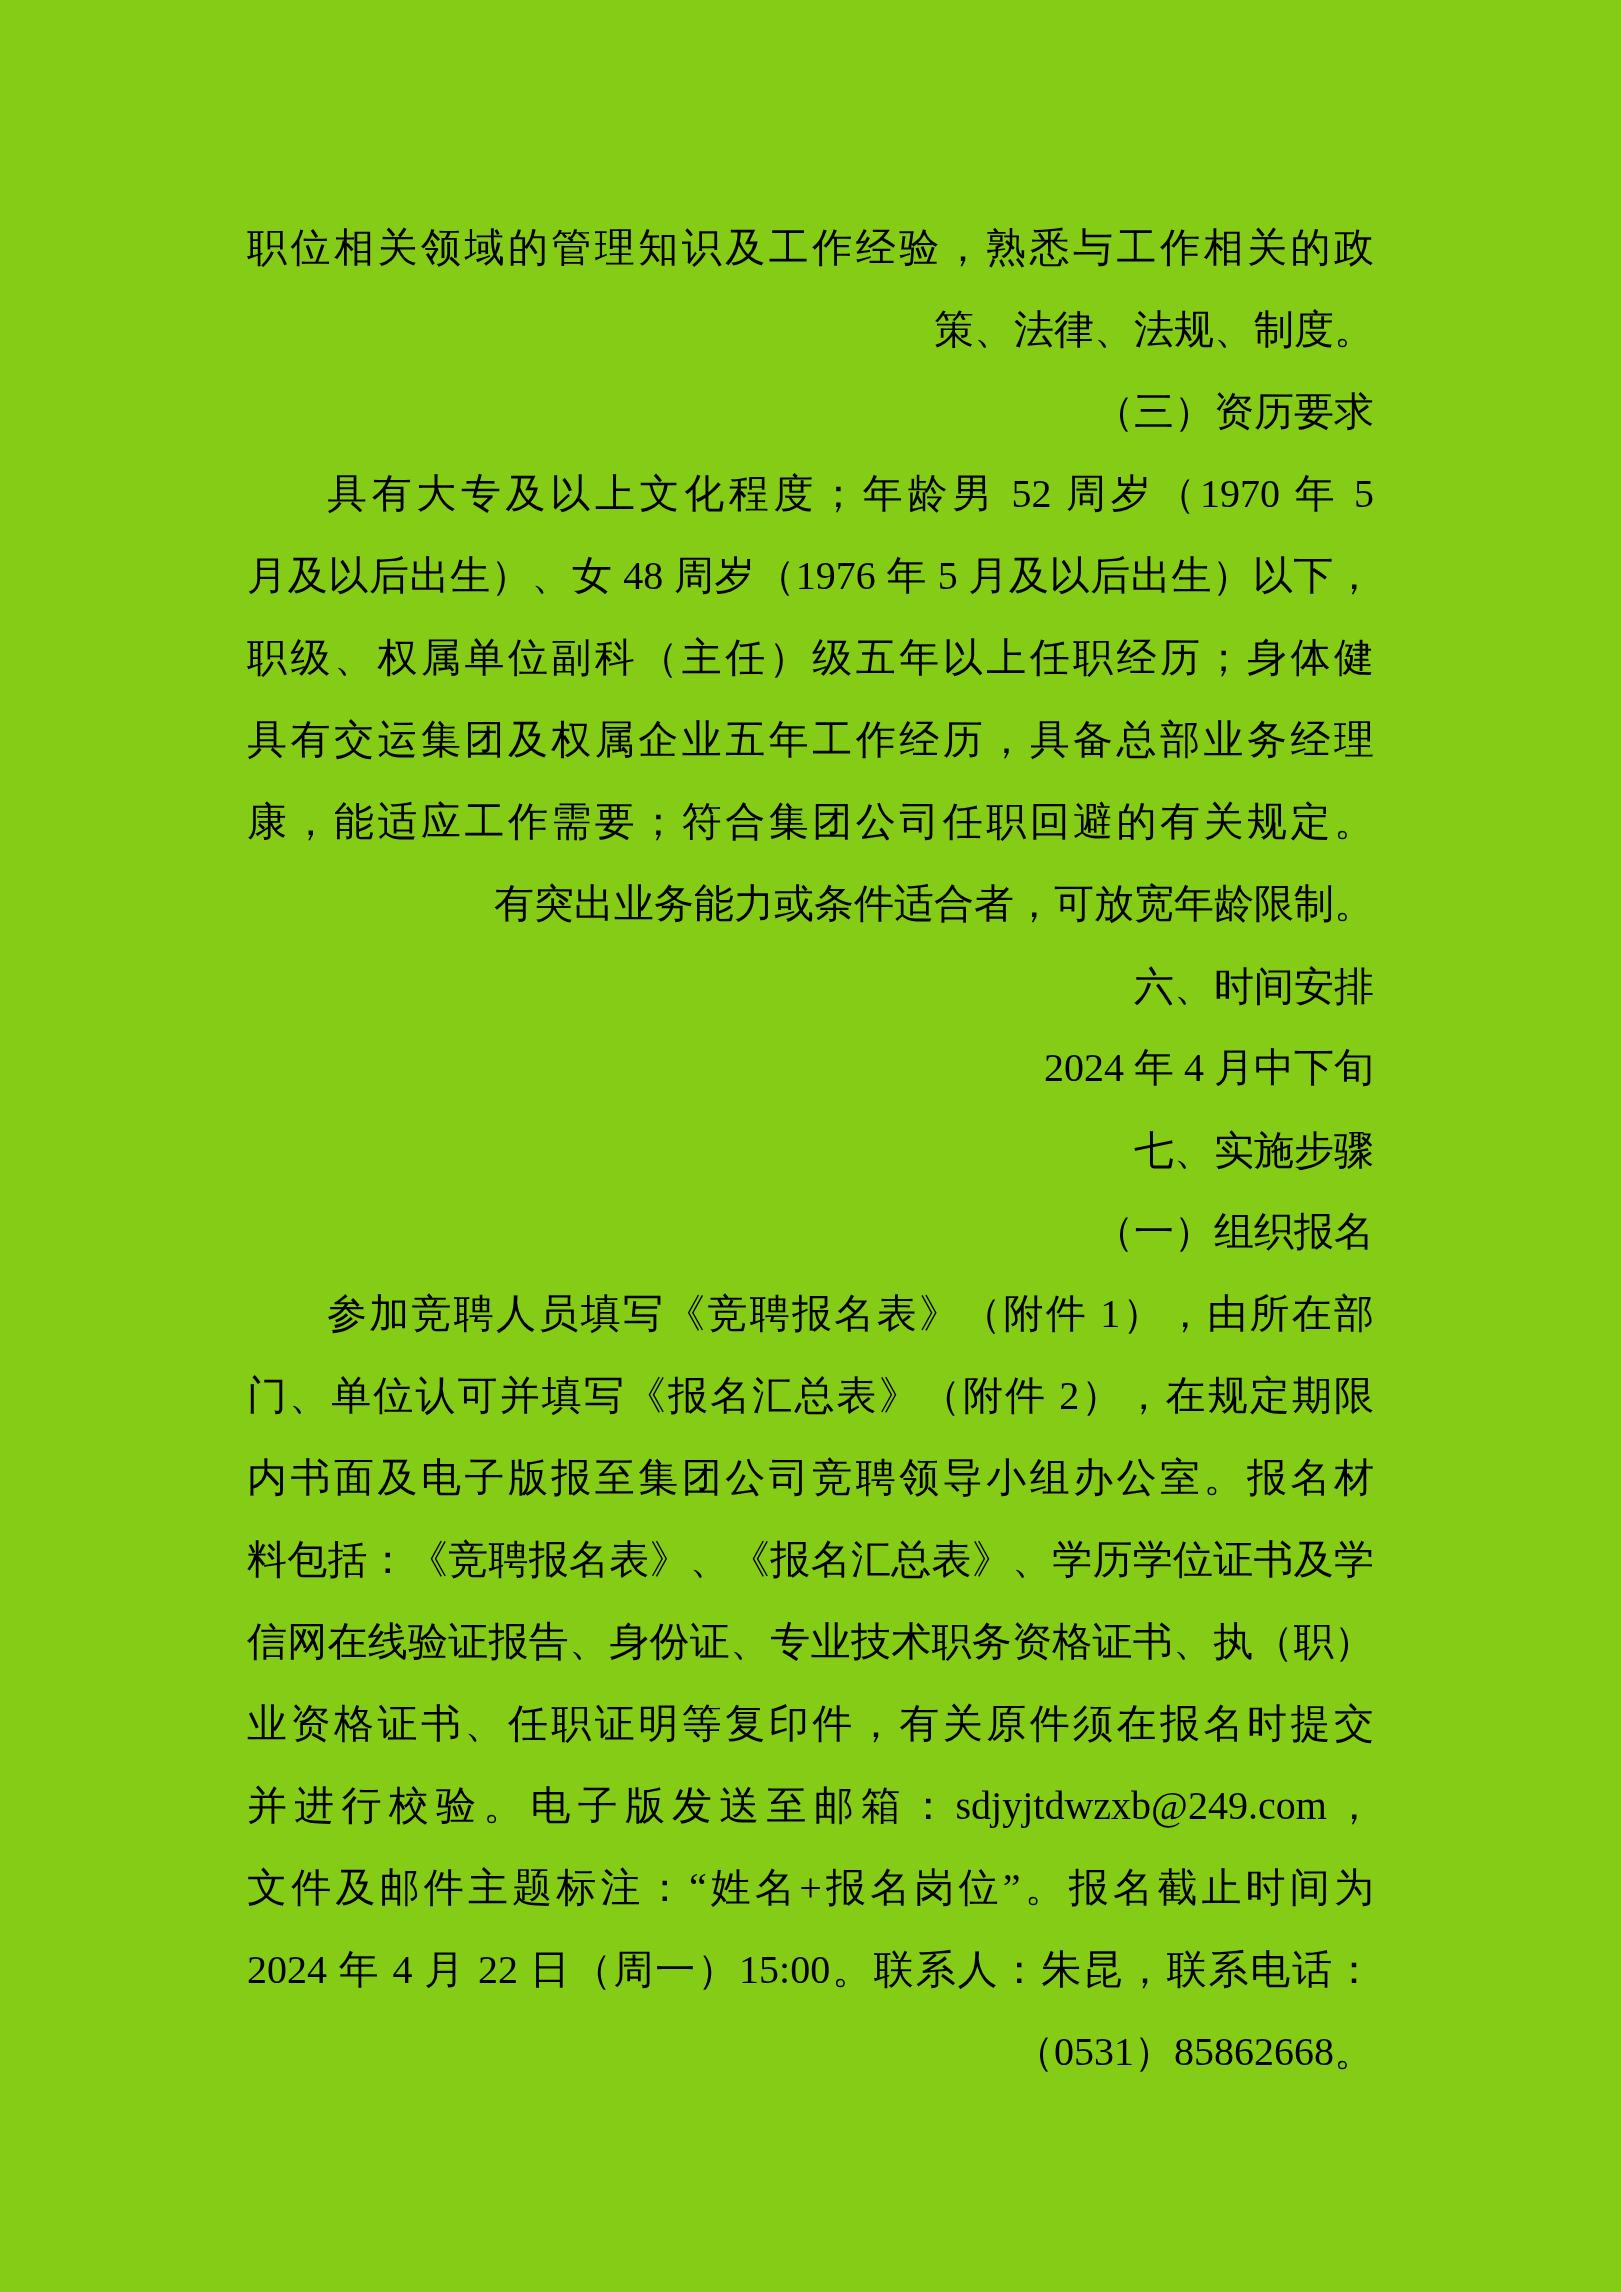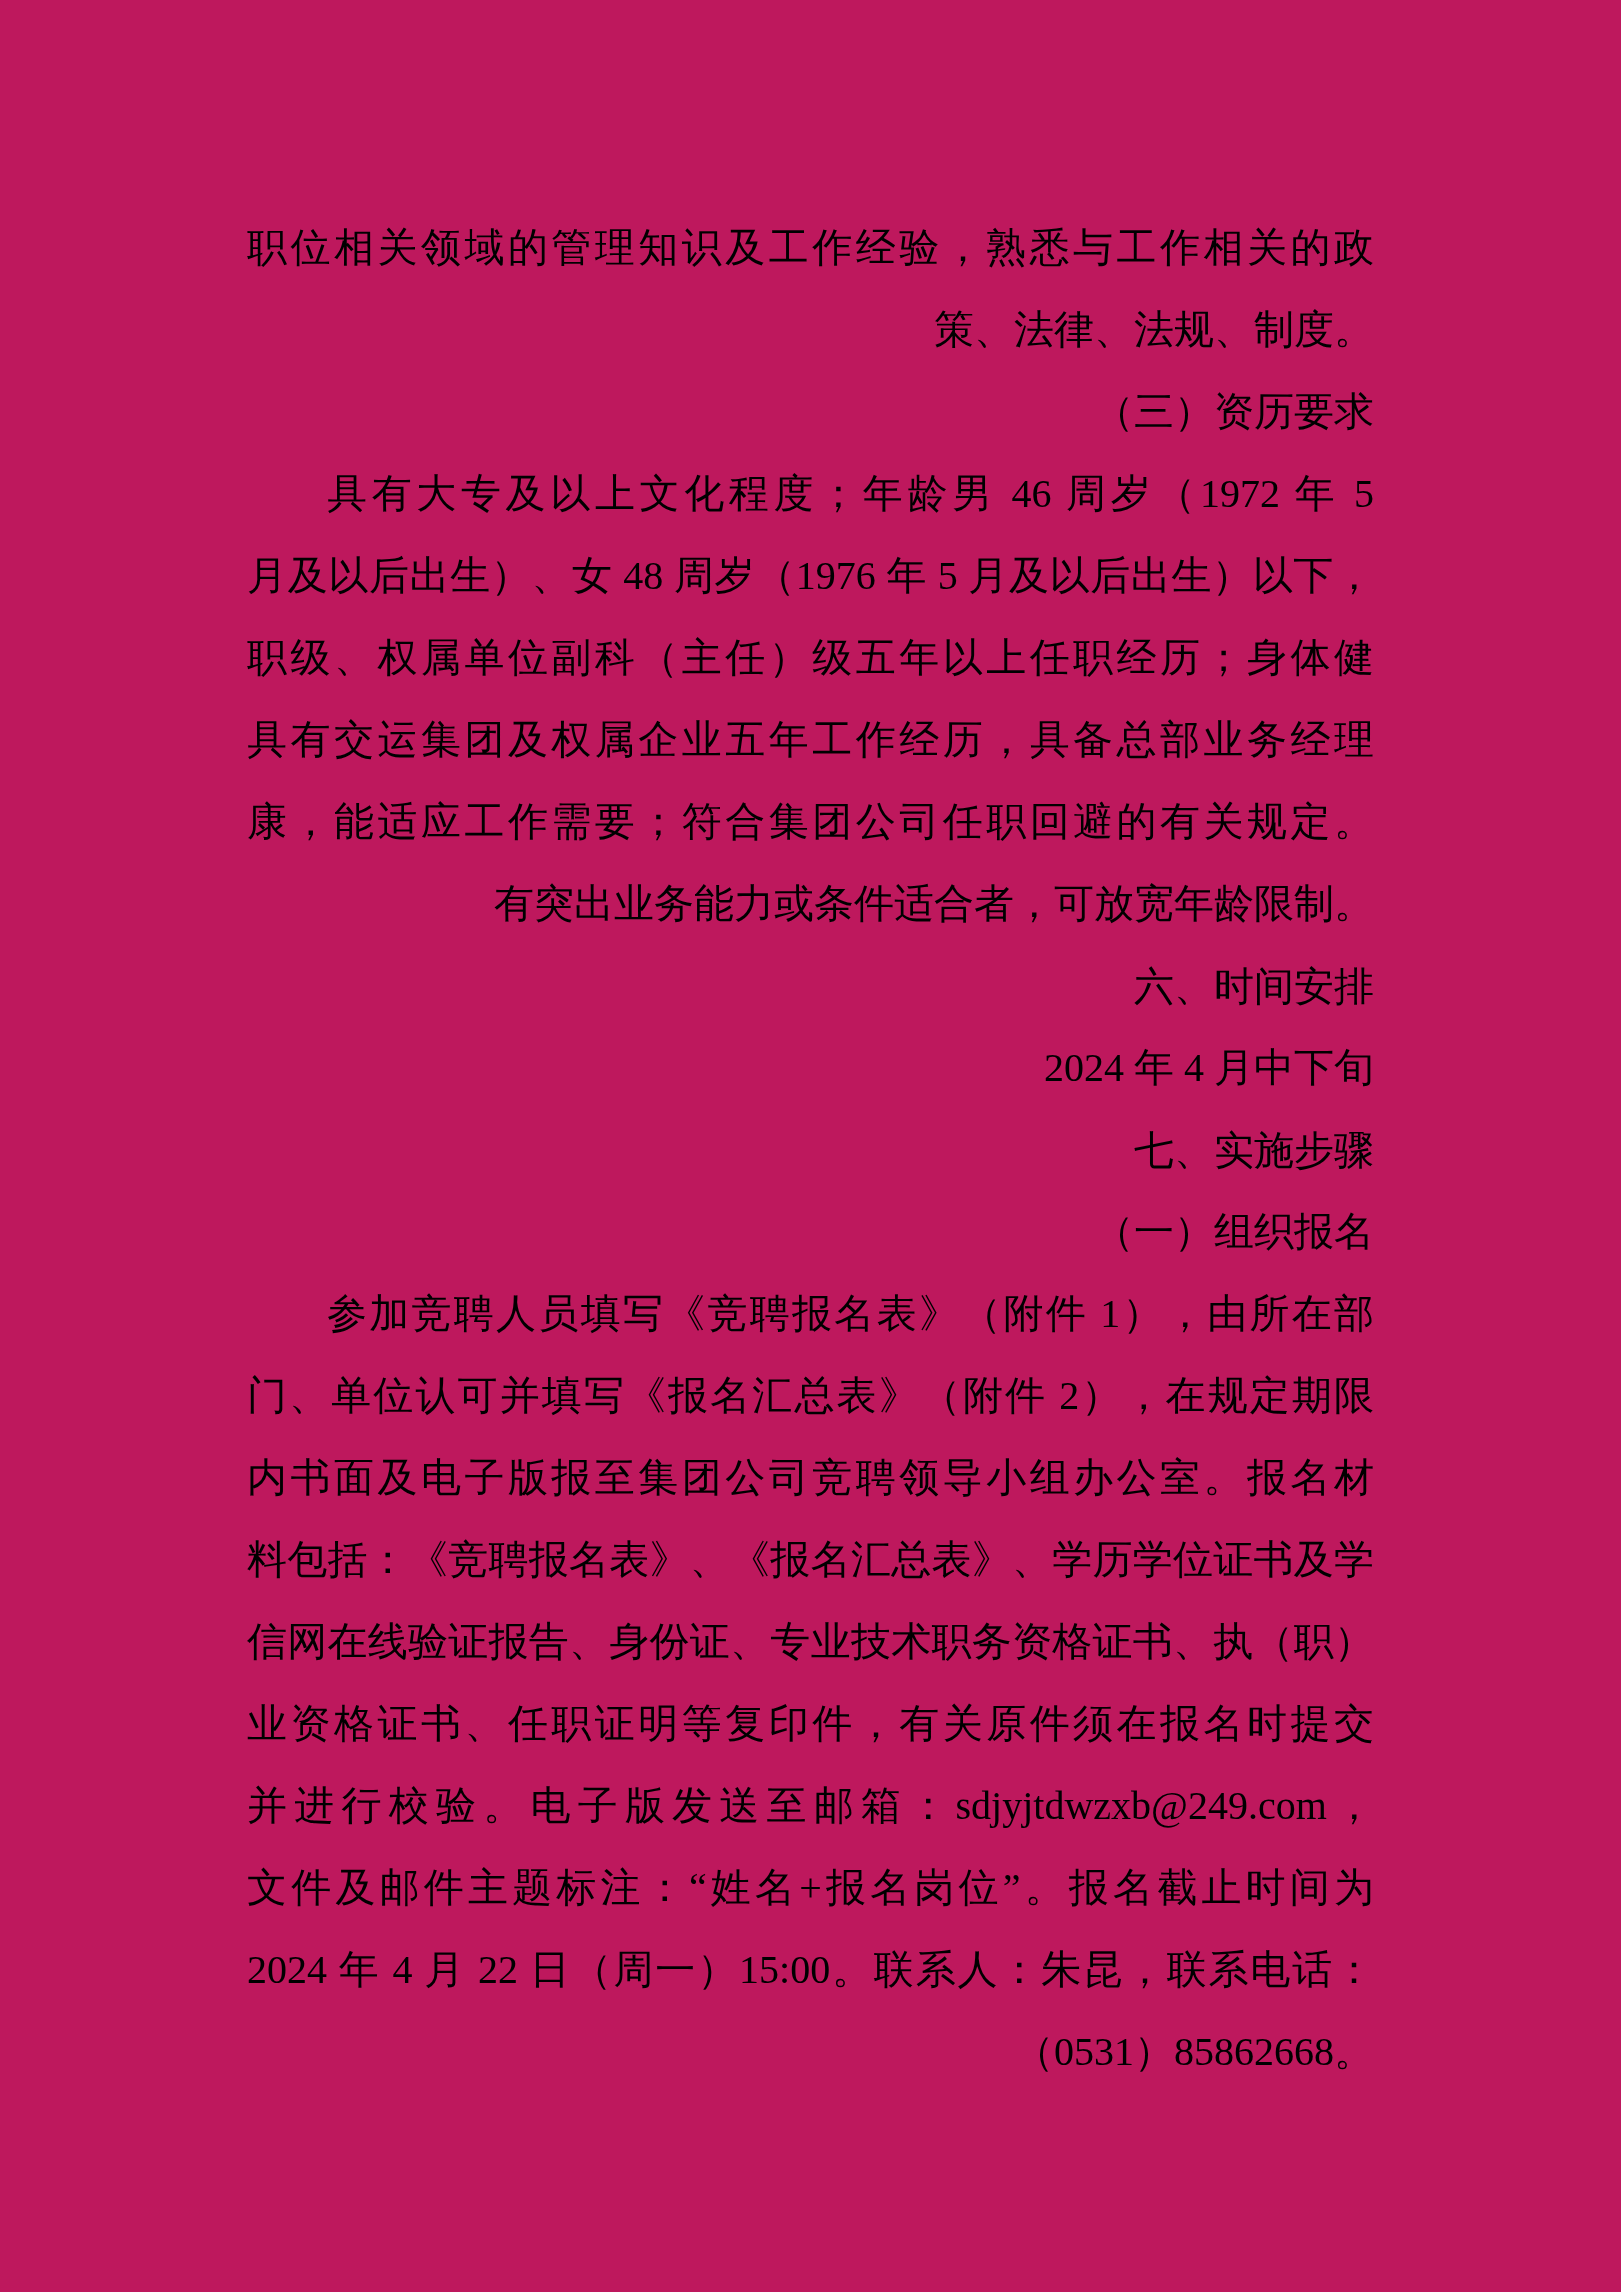--- a/index.html
+++ b/index.html
@@ -4,21 +4,21 @@
 <style>
   html, body {
     margin: 0;
     padding: 0;
     background: #ffffff;
   }
   .page {
     position: relative;
     width: 1621px;
     height: 2293px;
-    background: #be185d;
+    background: #84cc16;
     box-sizing: border-box;
     padding: 207px 247px 0 247px;
     overflow: hidden;
     color: #000000;
   }
   .textblock {
     width: 1127px;
   }
   .line {
     font-family: "Liberation Serif", "DejaVu Serif", serif;
@@ -44,21 +44,21 @@
   }
 </style>
 </head>
 <body>
 
 <div class="page">
   <div class="textblock">
     <div class="line j">职位相关领域的管理知识及工作经验，熟悉与工作相关的政</div>
     <div class="line">策、法律、法规、制度。</div>
     <div class="line ind">（三）资历要求</div>
-    <div class="line ind j">具有大专及以上文化程度；年龄男 46 周岁（1972 年 5</div>
+    <div class="line ind j">具有大专及以上文化程度；年龄男 52 周岁（1970 年 5</div>
     <div class="line j">月及以后出生）、女 48 周岁（1976 年 5 月及以后出生）以下，</div>
     <div class="line j">职级、权属单位副科（主任）级五年以上任职经历；身体健</div>
     <div class="line j">具有交运集团及权属企业五年工作经历，具备总部业务经理</div>
     <div class="line j">康，能适应工作需要；符合集团公司任职回避的有关规定。</div>
     <div class="line">有突出业务能力或条件适合者，可放宽年龄限制。</div>
     <div class="line ind hd">六、时间安排</div>
     <div class="line ind">2024 年 4 月中下旬</div>
     <div class="line ind hd">七、实施步骤</div>
     <div class="line ind">（一）组织报名</div>
     <div class="line ind j">参加竞聘人员填写《竞聘报名表》（附件 1），由所在部</div>

